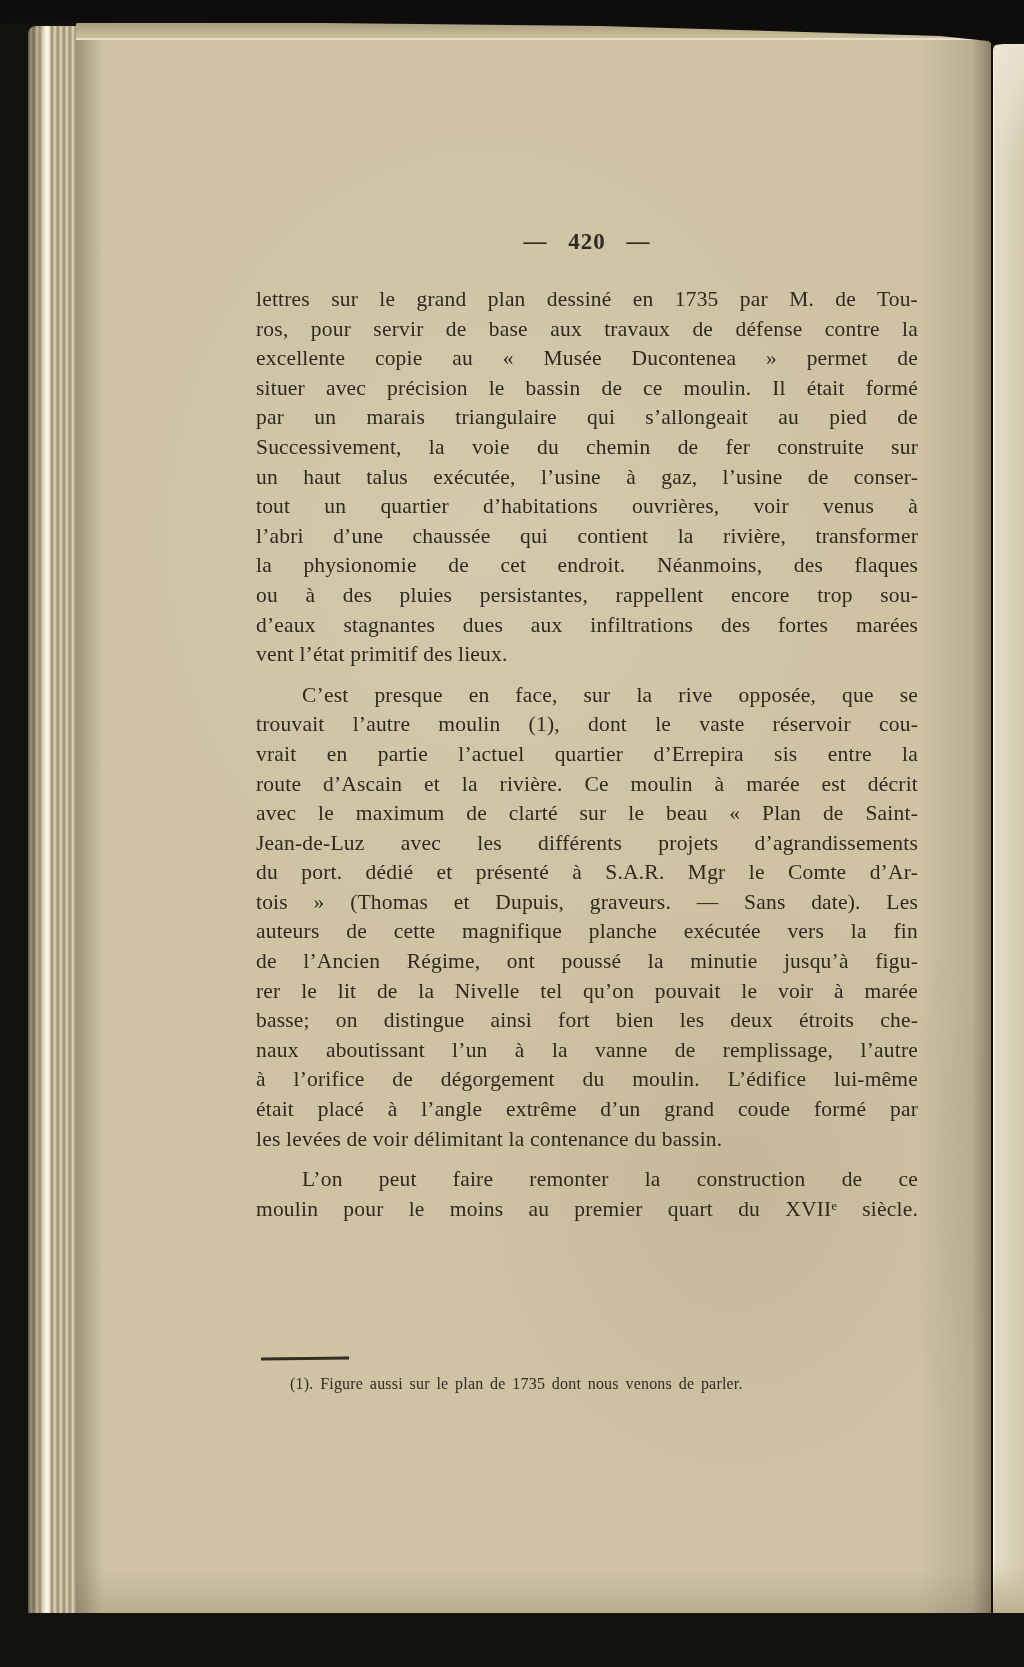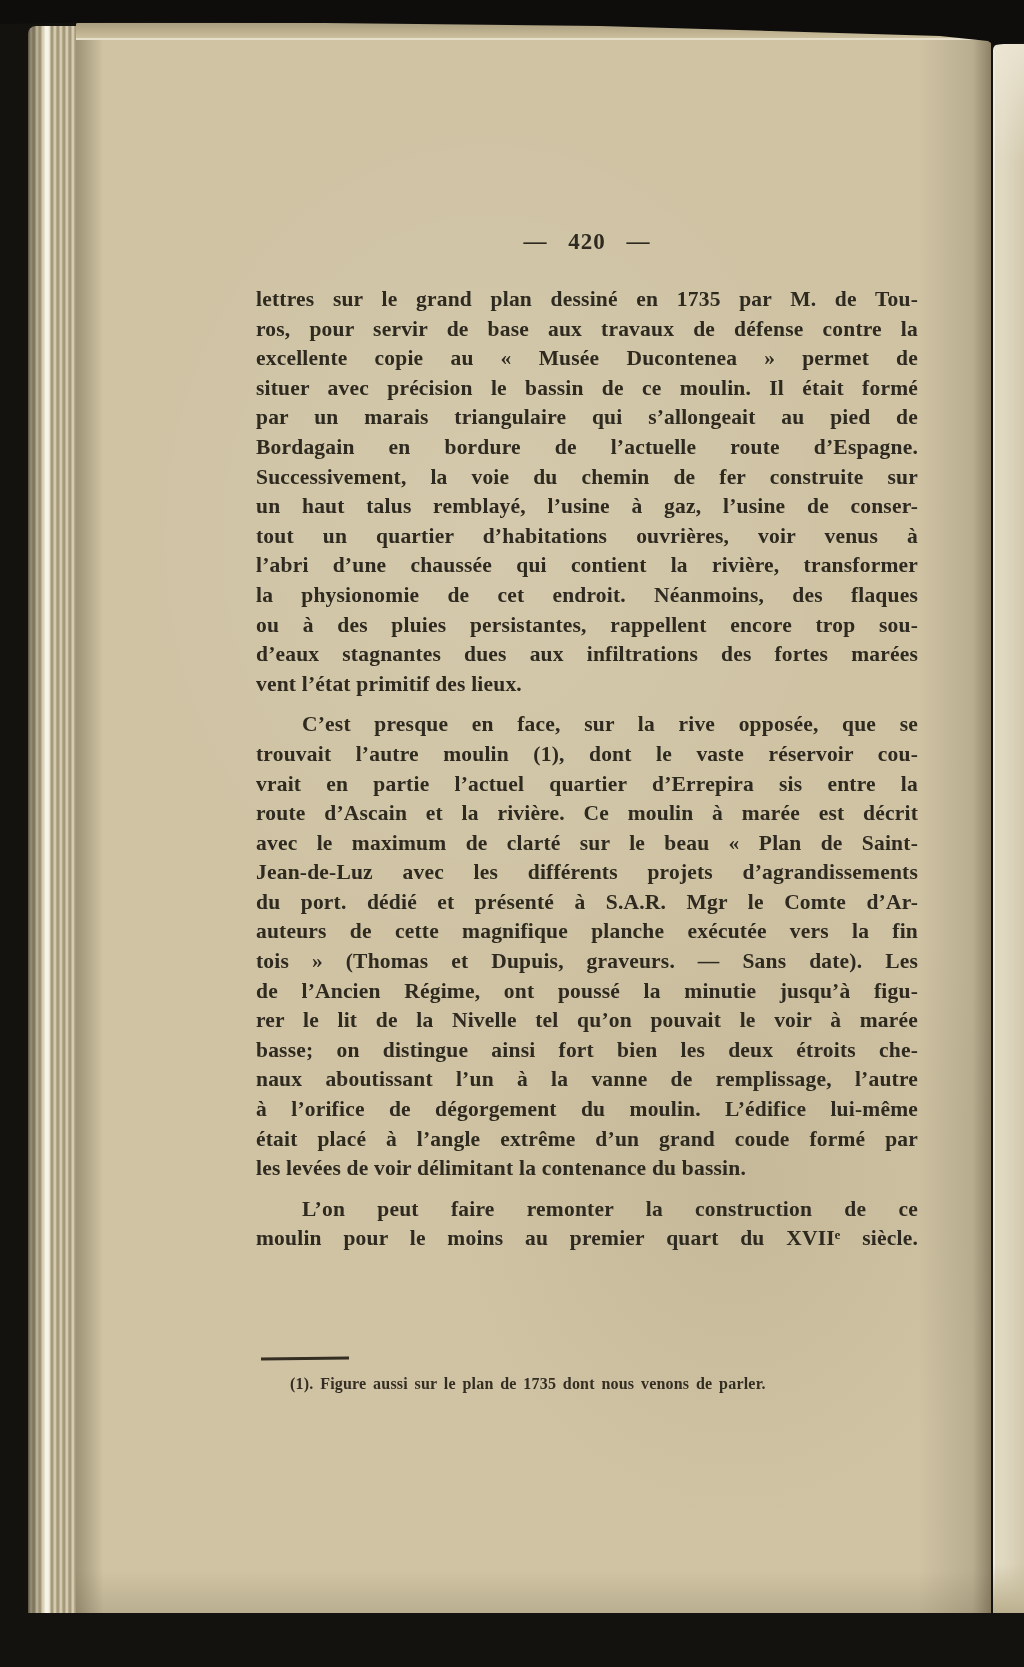--- a/index.html
+++ b/index.html
@@ -62,77 +62,76 @@
 
   .page-number {
     position:absolute; left:180px; top:206px; width:662px;
     text-align:center; font-size:23px; font-weight:700;
     letter-spacing:1px; word-spacing:14px; color: var(--ink, #2f2a20);
   }
 
   .body-text {
     position:absolute; left:180px; top:262px; width:662px;
     color: var(--ink, #2f2a20);
-    font-size:21.5px; font-weight:700; letter-spacing:0.2px;
+    font-size:21.5px; font-weight:400; letter-spacing:0.2px;
   }
   .para + .para { margin-top:11px; }
   .line {
     height:29.6px; line-height:29.6px;
     text-align:justify; text-align-last:justify;
     overflow:hidden;
   }
   .line.no-stretch { text-align-last:left; }
   .line.indent { padding-left:46px; }
 
   .footnote-rule {
     position:absolute; left:185px; top:1334px; width:88px; height:3px;
     background:#332d22; transform:rotate(-0.5deg);
   }
   .footnote {
     position:absolute; left:214px; top:1352px;
-    font-size:16px; font-weight:700; letter-spacing:0.2px; word-spacing:2.5px;
+    font-size:16px; font-weight:400; letter-spacing:0.2px; word-spacing:2.5px;
     color:#332d22;
   }
 </style>
 </head>
 <body>
 
 <div id="canvas">
   <div class="stack"></div>
 
   <div class="page">
     <div class="top-edge"></div>
     <div class="page-number">— 420 —</div>
     <div class="body-text">
         <div class="para">
           <div class="line">lettres sur le grand plan dessiné en 1735 par M. de Tou-</div>
           <div class="line">ros, pour servir de base aux travaux de défense contre la</div>
           <div class="line">excellente copie au « Musée Ducontenea » permet de</div>
           <div class="line">situer avec précision le bassin de ce moulin. Il était formé</div>
           <div class="line">par un marais triangulaire qui s’allongeait au pied de</div>
-          <div class="line">Bordagain en bordure de l’actuelle route d’Espagne.</div>
           <div class="line">Successivement, la voie du chemin de fer construite sur</div>
-          <div class="line">un haut talus remblayé, l’usine à gaz, l’usine de conser-</div>
+          <div class="line">un haut talus exécutée, l’usine à gaz, l’usine de conser-</div>
           <div class="line">tout un quartier d’habitations ouvrières, voir venus à</div>
           <div class="line">l’abri d’une chaussée qui contient la rivière, transformer</div>
           <div class="line">la physionomie de cet endroit. Néanmoins, des flaques</div>
           <div class="line">ou à des pluies persistantes, rappellent encore trop sou-</div>
           <div class="line">d’eaux stagnantes dues aux infiltrations des fortes marées</div>
           <div class="line no-stretch">vent l’état primitif des lieux.</div>
         </div>
         <div class="para">
           <div class="line indent">C’est presque en face, sur la rive opposée, que se</div>
           <div class="line">trouvait l’autre moulin (1), dont le vaste réservoir cou-</div>
           <div class="line">vrait en partie l’actuel quartier d’Errepira sis entre la</div>
           <div class="line">route d’Ascain et la rivière. Ce moulin à marée est décrit</div>
           <div class="line">avec le maximum de clarté sur le beau « Plan de Saint-</div>
           <div class="line">Jean-de-Luz avec les différents projets d’agrandissements</div>
           <div class="line">du port. dédié et présenté à S.A.R. Mgr le Comte d’Ar-</div>
+          <div class="line">tois » (Thomas et Dupuis, graveurs. — Sans date). Les</div>
           <div class="line">auteurs de cette magnifique planche exécutée vers la fin</div>
-          <div class="line">tois » (Thomas et Dupuis, graveurs. — Sans date). Les</div>
           <div class="line">de l’Ancien Régime, ont poussé la minutie jusqu’à figu-</div>
           <div class="line">rer le lit de la Nivelle tel qu’on pouvait le voir à marée</div>
           <div class="line">basse; on distingue ainsi fort bien les deux étroits che-</div>
           <div class="line">naux aboutissant l’un à la vanne de remplissage, l’autre</div>
           <div class="line">à l’orifice de dégorgement du moulin. L’édifice lui-même</div>
           <div class="line">était placé à l’angle extrême d’un grand coude formé par</div>
           <div class="line no-stretch">les levées de voir délimitant la contenance du bassin.</div>
         </div>
         <div class="para">
           <div class="line indent">L’on peut faire remonter la construction de ce</div>

